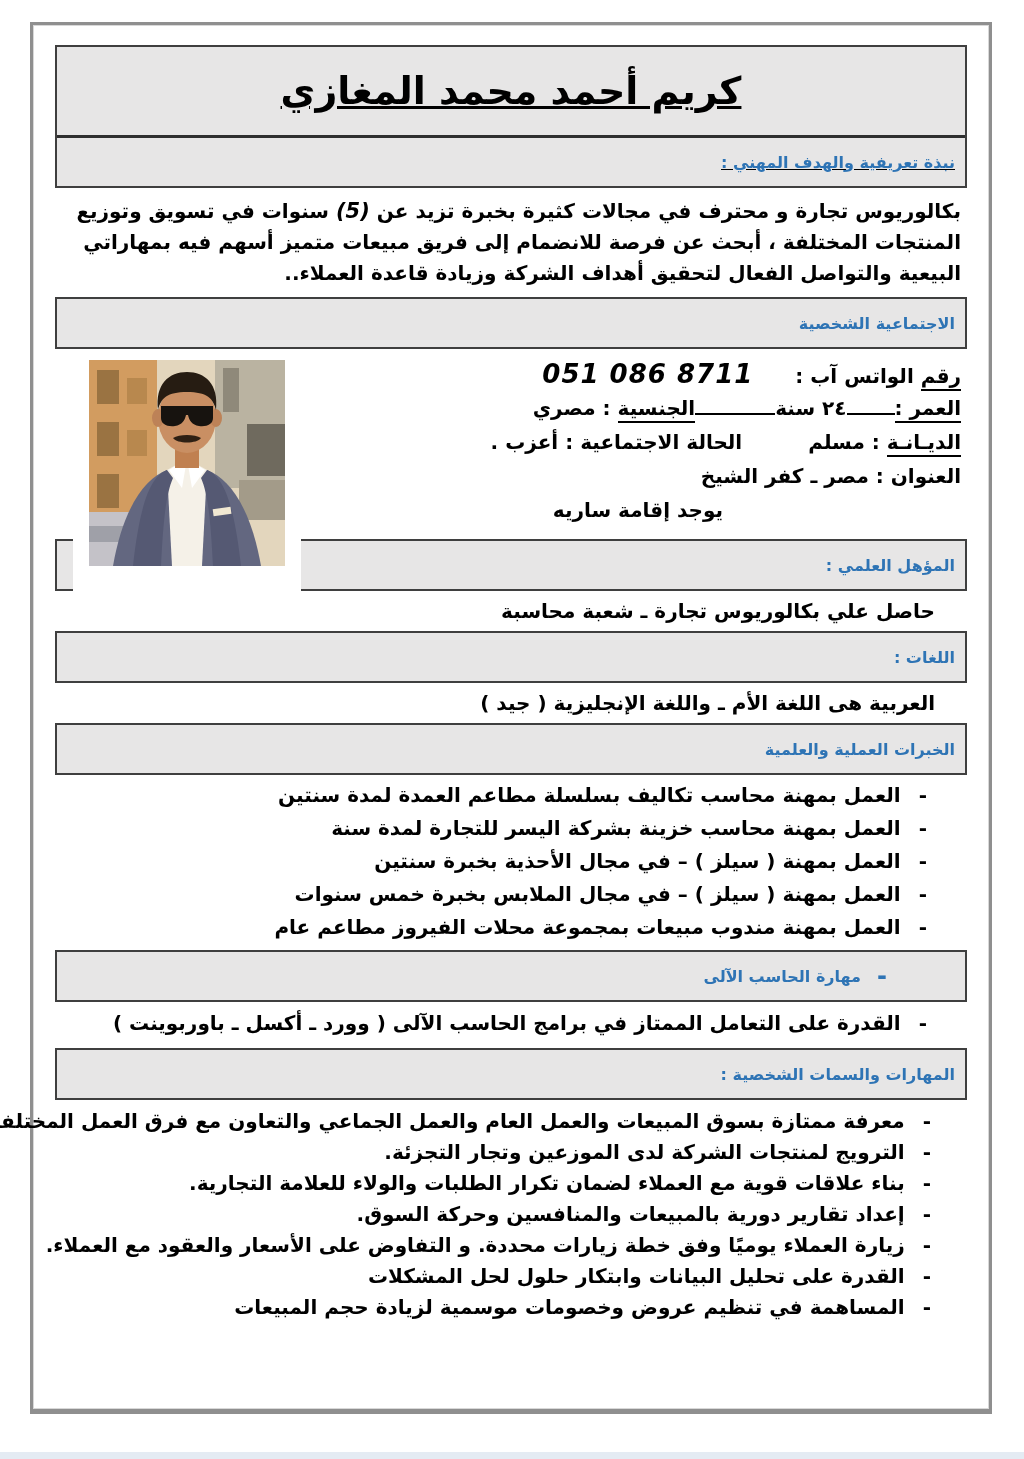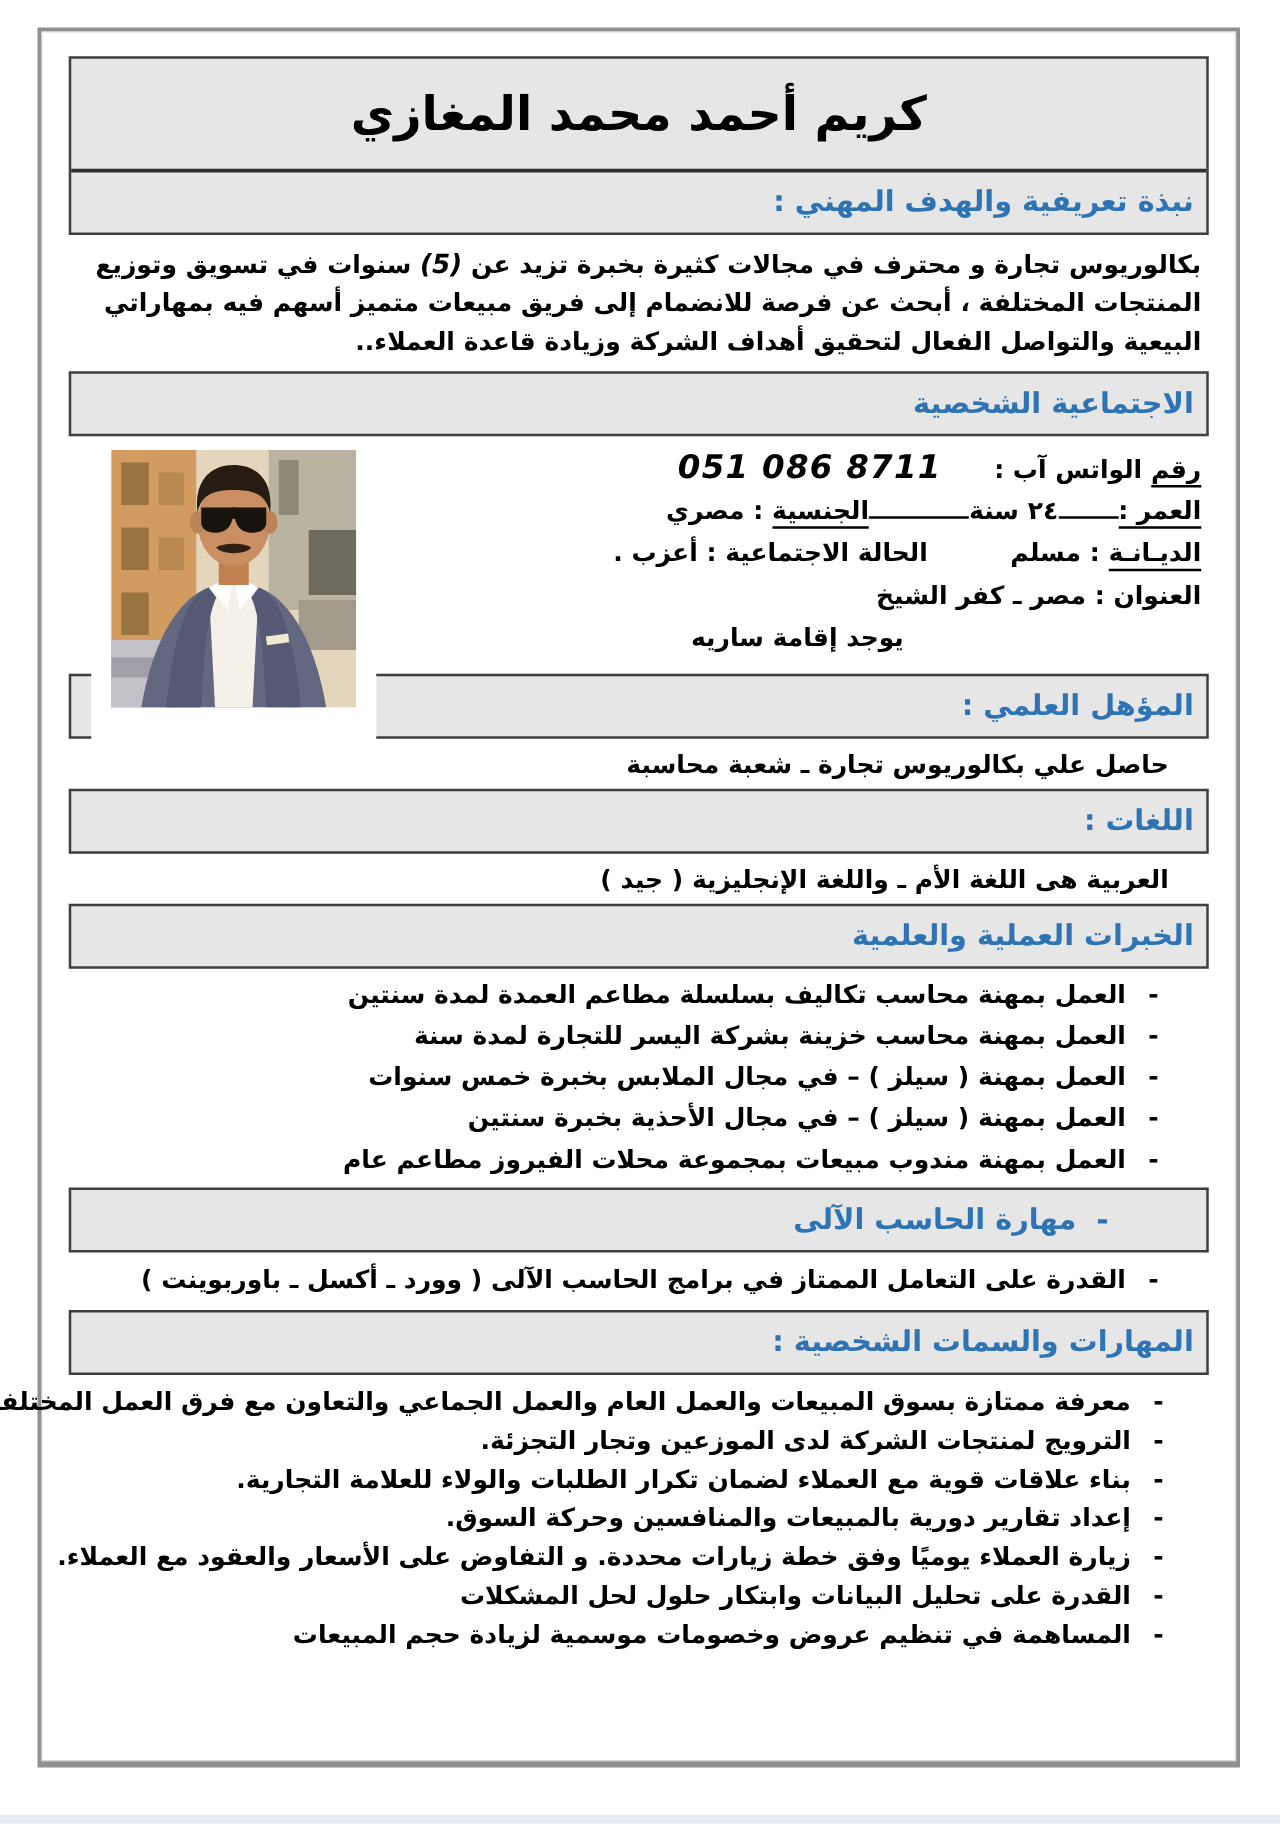--- a/index.html
+++ b/index.html
@@ -6,27 +6,27 @@
   .canvas{
     position:relative;width:1024px;height:1459px;background:#ffffff;
     font-family:"DejaVu Sans", sans-serif;color:#000;overflow:hidden;
   }
   .bottom-strip{position:absolute;left:0;right:0;bottom:0;height:7px;background:#e4ebf3;}
   .page{
     position:absolute;left:30px;top:22px;width:956px;height:1384px;
     background:#fff;border:3px solid #8f8f8f;border-bottom-width:5px;
     box-shadow:inset 0 0 0 1px #d8d8d8;direction:rtl;box-sizing:content-box;
   }
-  .box{margin:0 22px;background:#e7e6e6;border:2px solid #3f3f3f;}
+  .box{margin:0 22px;background:#e7e6e6;border:2px solid #3f3f3f;text-decoration:underline;}
   .box-title{margin-top:20px;}
   .title-row{height:88px;display:flex;align-items:center;justify-content:center;
     font-size:38px;font-weight:bold;letter-spacing:0.5px;}
   .box-divider{border-top:3px solid #2f2f2f;}
   .sec-head-row{height:48px;display:flex;align-items:center;padding:0 10px;}
-  .sec-head{color:#2E74B5;font-weight:bold;font-size:23px;white-space:nowrap;}
+  .sec-head{color:#2E74B5;font-weight:bold;font-size:16px;white-space:nowrap;}
   .sec-box{margin:8px 22px 0;height:48px;display:flex;align-items:center;padding:0 10px;
     background:#e7e6e6;border:2px solid #3f3f3f;}
   .sec-box.edu-gap{margin-top:12px;}
   .sec-box.tight{margin-top:4px;}
   .sec-box.comp{padding-right:78px;margin-top:6px;}
   .dash-blue{color:#2E74B5;font-weight:bold;font-size:24px;margin-left:16px;}
   .summary-par{margin:8px 28px 0;text-align:right;font-size:20px;font-weight:bold;line-height:31px;}
   .years{font-style:italic;font-size:21px;}
   .personal-block{margin:8px 28px 0;font-size:20px;font-weight:bold;}
   .pline{height:34px;line-height:34px;text-align:right;white-space:nowrap;padding-left:4px;}
@@ -130,22 +130,22 @@
       <span class="sec-head">اللغات :</span>
     </div>
     <div class="simple-line">العربية هى اللغة الأم  ـ واللغة الإنجليزية ( جيد )</div>
 
     <div class="sec-box tight">
       <span class="sec-head">الخبرات العملية والعلمية</span>
     </div>
     <div class="blist">
       <div class="bitem"><span class="dash">-</span><span>العمل بمهنة محاسب تكاليف بسلسلة مطاعم العمدة لمدة سنتين</span></div>
       <div class="bitem"><span class="dash">-</span><span>العمل بمهنة   محاسب خزينة بشركة اليسر للتجارة لمدة سنة</span></div>
+      <div class="bitem"><span class="dash">-</span><span>العمل بمهنة   ( سيلز )  – في مجال الأحذية بخبرة سنتين</span></div>
       <div class="bitem"><span class="dash">-</span><span>العمل بمهنة   ( سيلز )  – في مجال الملابس بخبرة خمس سنوات</span></div>
-      <div class="bitem"><span class="dash">-</span><span>العمل بمهنة   ( سيلز )  – في مجال الأحذية بخبرة سنتين</span></div>
       <div class="bitem"><span class="dash">-</span><span>العمل بمهنة مندوب مبيعات بمجموعة محلات الفيروز مطاعم عام</span></div>
     </div>
 
     <div class="sec-box comp">
       <span class="dash-blue">-</span>
       <span class="sec-head">مهارة الحاسب الآلى</span>
     </div>
     <div class="blist comp-list">
       <div class="bitem"><span class="dash">-</span><span>القدرة على التعامل الممتاز في برامج الحاسب الآلى ( وورد ـ أكسل ـ باوربوينت )</span></div>
     </div>

